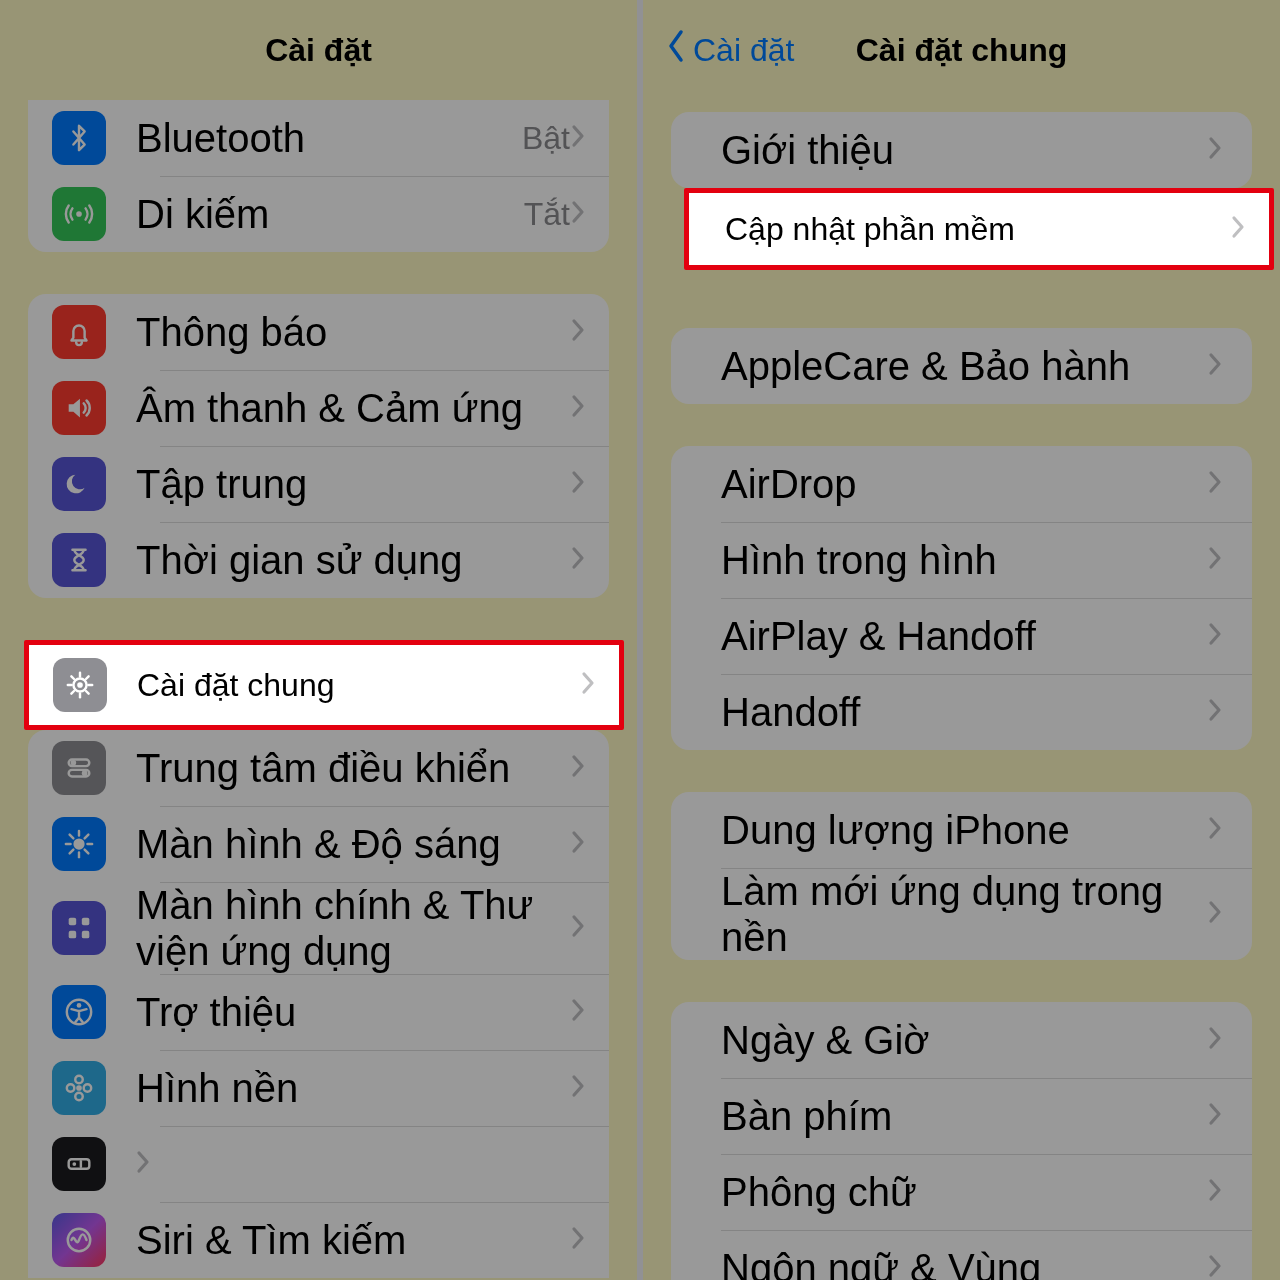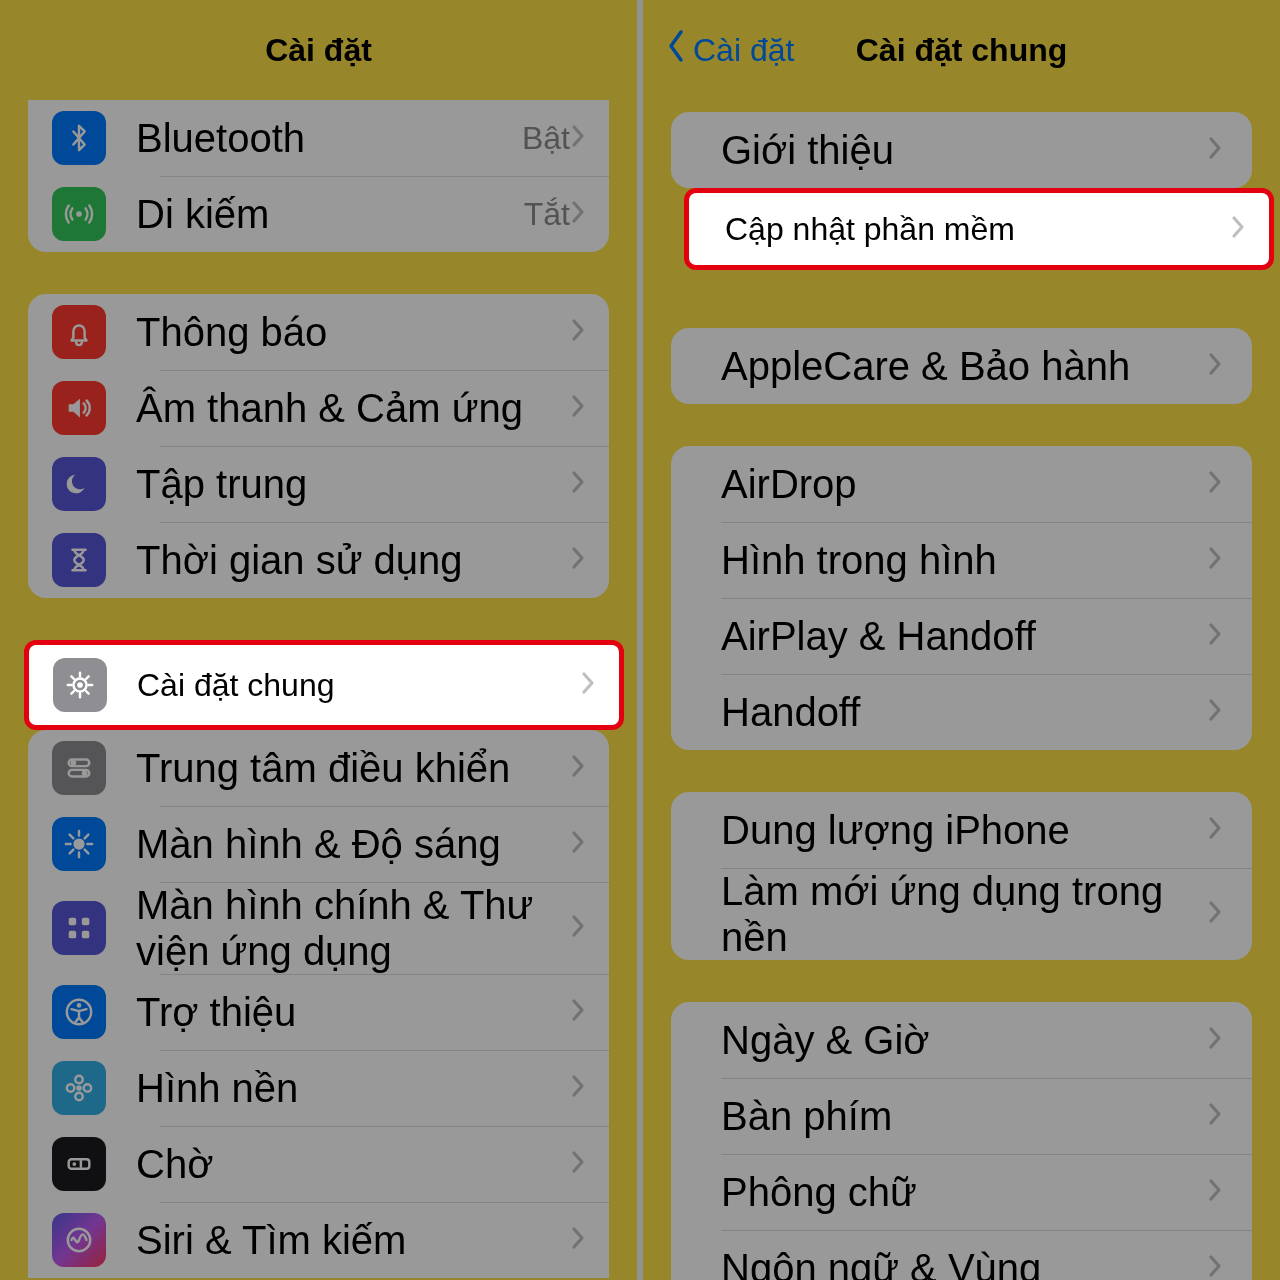--- a/index.html
+++ b/index.html
@@ -1,20 +1,20 @@
 <!DOCTYPE html>
 <html><head>
 <meta charset="utf-8">
 <style>
   * { box-sizing: border-box; margin: 0; padding: 0; }
   html, body { width: 1280px; height: 1280px; font-family: -apple-system, "SF Pro Text", "Helvetica Neue", Arial, sans-serif; background: #f2f2f7; overflow: hidden; color: #000; }
   .canvas { position: relative; width: 1280px; height: 1280px; }
   .dim-overlay { position: absolute; inset: 0; background: rgba(0,0,0,0.40); z-index: 50; pointer-events: none; }
   .columns { display: flex; width: 100%; height: 100%; }
-  .col { flex: 1 1 50%; min-width: 0; background: #fde047; position: relative; }
+  .col { flex: 1 1 50%; min-width: 0; background: #fef9c3; position: relative; }
   .col + .col { margin-left: 6px; }
   .navbar { height: 100px; display: flex; align-items: center; justify-content: center; position: relative; }
   .nav-title { font-size: 32px; font-weight: 600; text-align: center; }
   .nav-back { position: absolute; left: 24px; top: 0; height: 100%; display: flex; align-items: center; gap: 6px; color: #007aff; font-size: 32px; }
   .nav-back svg { width: 20px; height: 34px; fill: none; stroke: #007aff; stroke-width: 3.5; stroke-linecap: round; stroke-linejoin: round; }
 
   .group { background: #ffffff; border-radius: 18px; margin: 0 28px 42px 28px; overflow: hidden; }
   .group.trim-top { border-top-left-radius: 0; border-top-right-radius: 0; }
   .group.trim-bottom { border-bottom-left-radius: 0; border-bottom-right-radius: 0; }
   .row { display: flex; align-items: center; min-height: 76px; padding: 0 24px; position: relative; }
@@ -23,21 +23,21 @@
   .row.has-icon { padding-left: 24px; }
   .row .icon-box { width: 54px; height: 54px; border-radius: 12px; display: flex; align-items: center; justify-content: center; margin-right: 30px; flex-shrink: 0; }
   .row .label { flex: 1; font-size: 40px; line-height: 1.15; }
   .row .value { font-size: 32px; color: rgba(60,60,67,0.6); margin-right: 1px; }
   .row .chev svg { width: 14px; height: 24px; fill: none; stroke: rgba(60,60,67,0.33); stroke-width: 3.2; stroke-linecap: round; stroke-linejoin: round; }
   
   .col-right .row + .row::before { left: 50px; }
   .col-right .row { padding: 0 30px 0 50px; }
 
   
-  .hl { position: absolute; border: 5px solid #e3000f; background: #ffffff; border-radius: 12px; z-index: 60; display: flex; align-items: center; }
+  .hl { position: absolute; border: 5px solid #e3000f; background: #ffffff; border-radius: 2px; z-index: 60; display: flex; align-items: center; }
   .hl .hl-content { display: flex; align-items: center; width: 100%; height: 100%; padding: 0 24px; }
   .hl .hl-content .icon-box { width: 54px; height: 54px; border-radius: 12px; background: #8e8e93; display: flex; align-items: center; justify-content: center; margin-right: 30px; }
   .hl .hl-content .label { flex: 1; font-size: 32px; color: #000; }
   .hl .hl-content .chev svg { width: 14px; height: 24px; fill: none; stroke: rgba(60,60,67,0.33); stroke-width: 3.2; stroke-linecap: round; stroke-linejoin: round; }
 
   
   .bg-blue     { background: #007aff; }
   .bg-green    { background: #34c759; }
   .bg-red      { background: #ff3b30; }
   .bg-indigo   { background: #5856d6; }
@@ -229,21 +229,20 @@
               </svg></span>
     </div>
     <div class="row has-icon">
       <span class="icon-box bg-dark">
               <svg class="ico" viewBox="0 0 32 32">
                 <rect x="5" y="11" width="22" height="10" rx="3"></rect>
                 <circle cx="11" cy="16" r="2" class="fill"></circle>
                 <line x1="18" y1="13" x2="18" y2="19"></line>
               </svg>
             </span>
-      <span class="label">Chờ</span>
 
       <span class="chev"><svg viewBox="0 0 14 24">
                 <polyline points="3,3 11,12 3,21"></polyline>
               </svg></span>
     </div>
     <div class="row has-icon">
       <span class="icon-box bg-grad">
               <svg class="ico" viewBox="0 0 32 32">
                 <circle cx="16" cy="16" r="12"></circle>
                 <path d="M8 16c3-8 5 8 8 0s5-8 8 0"></path>

